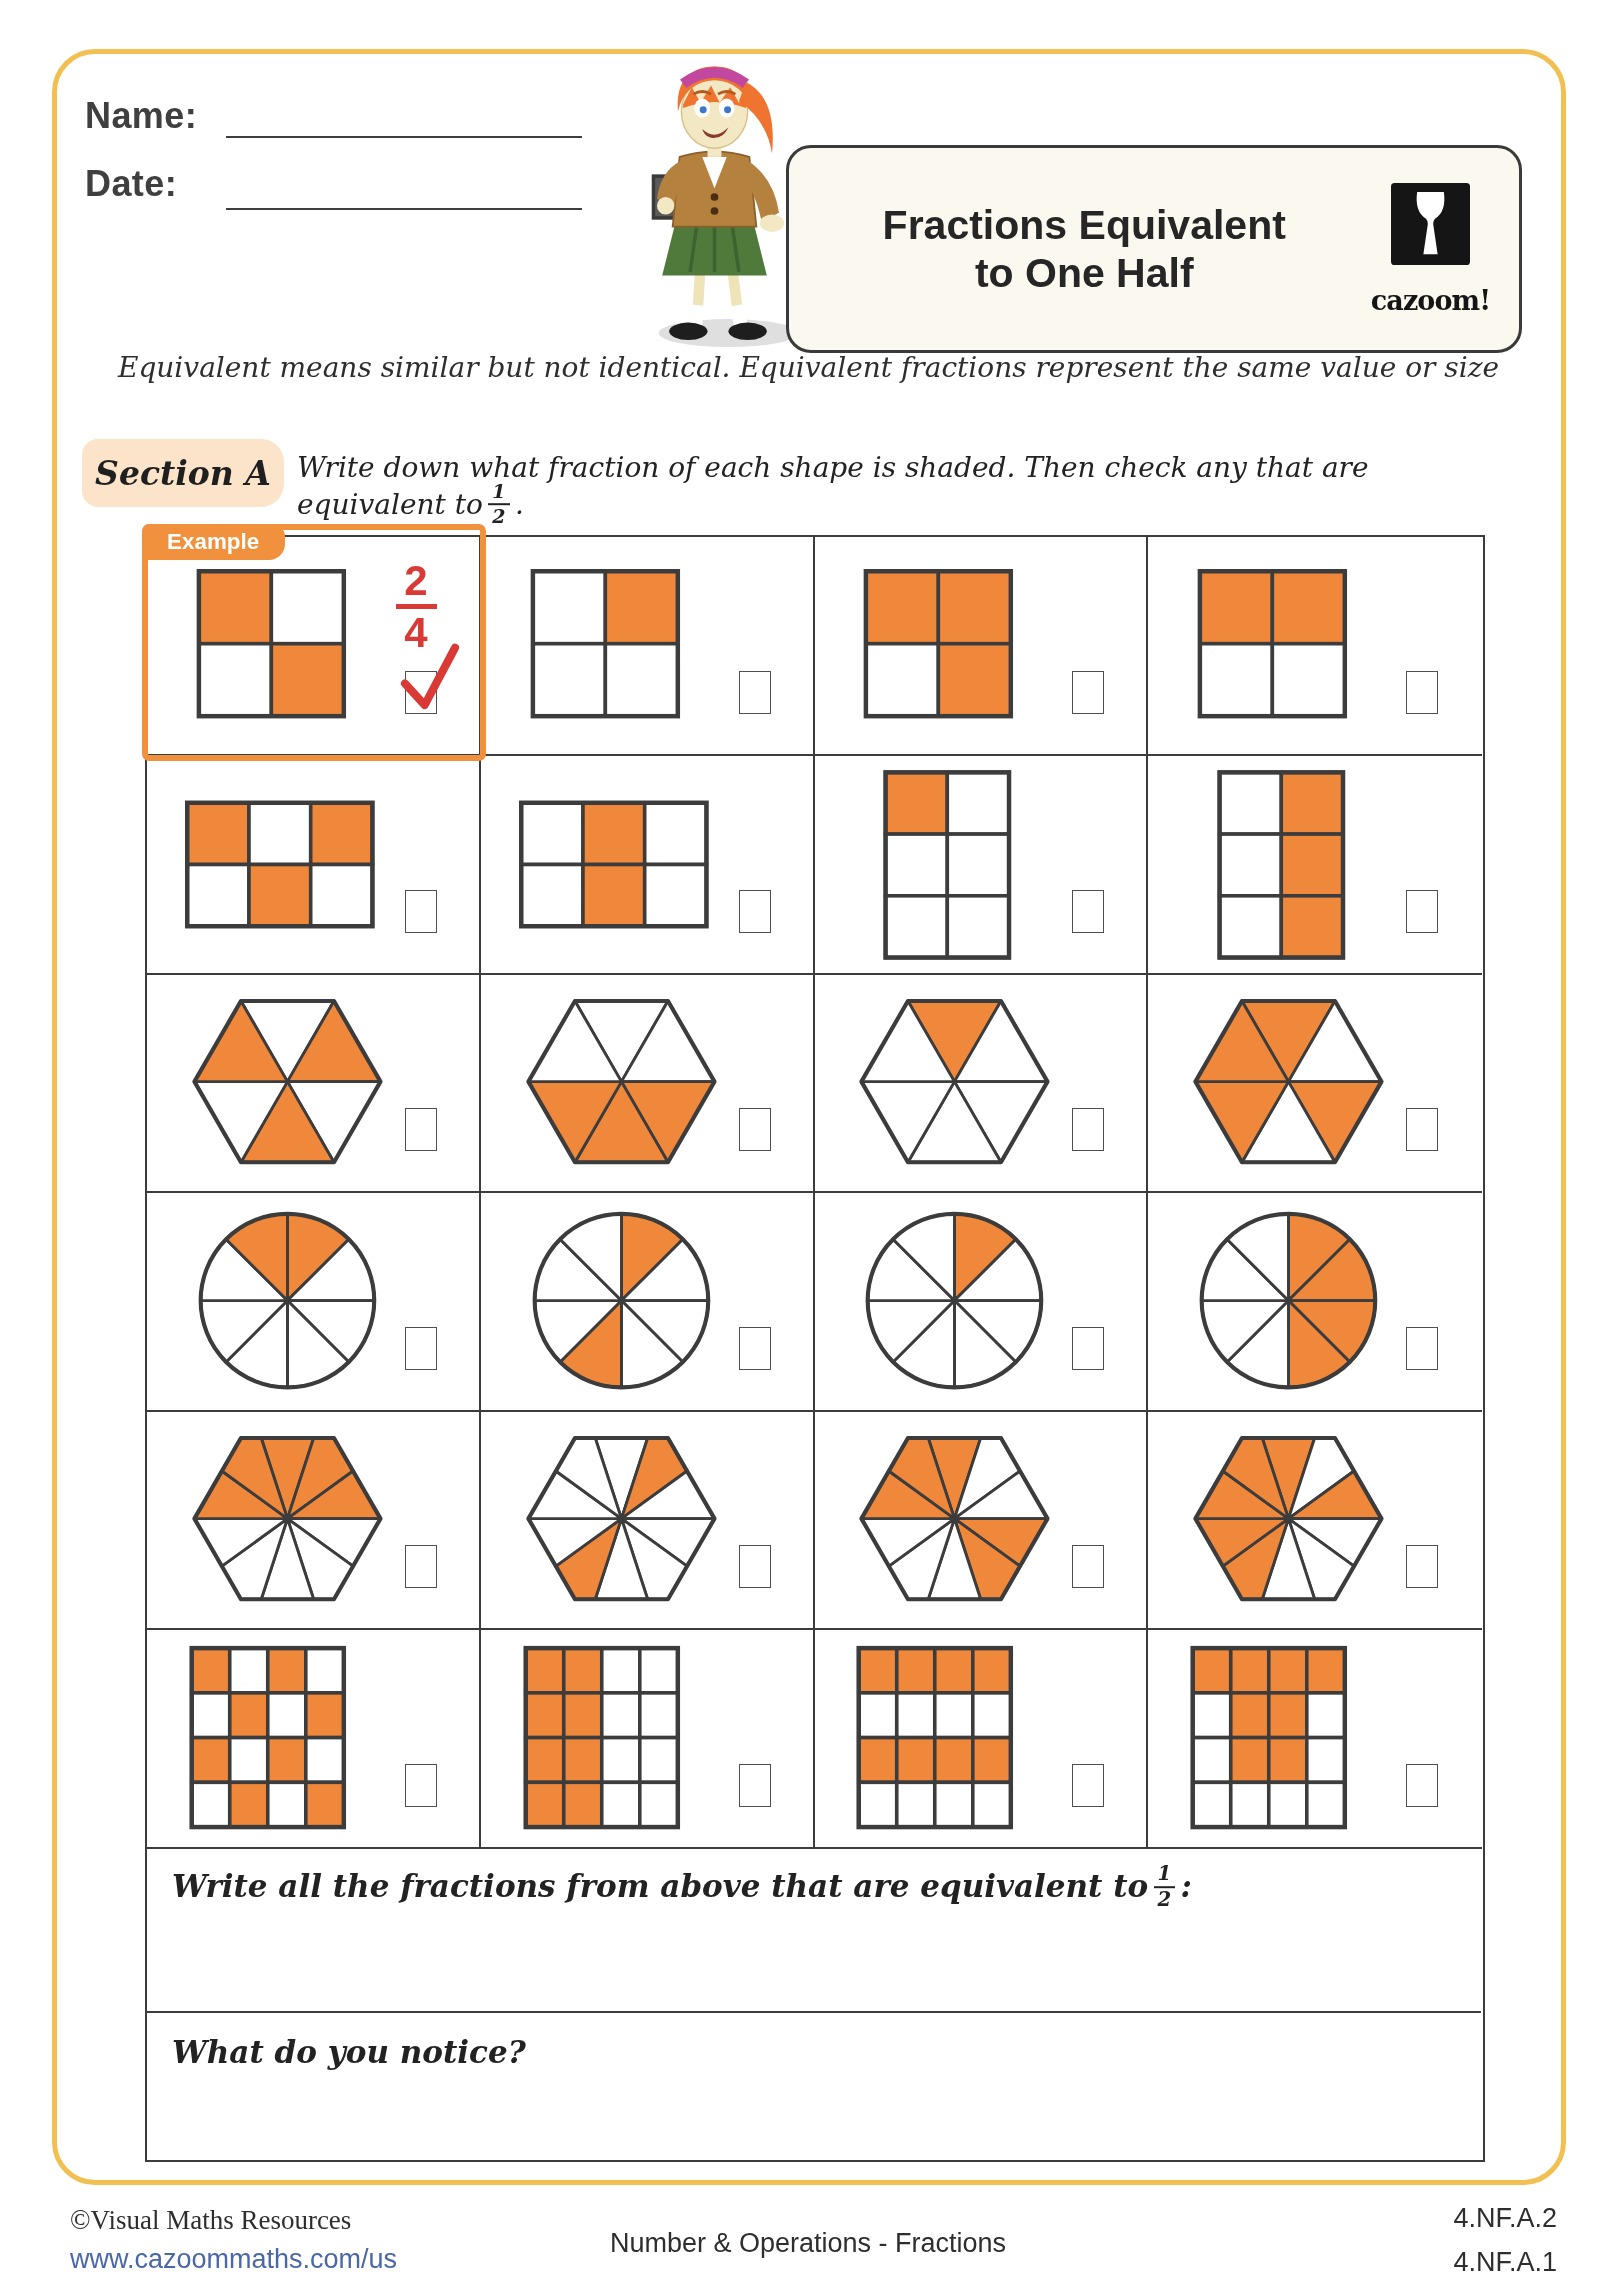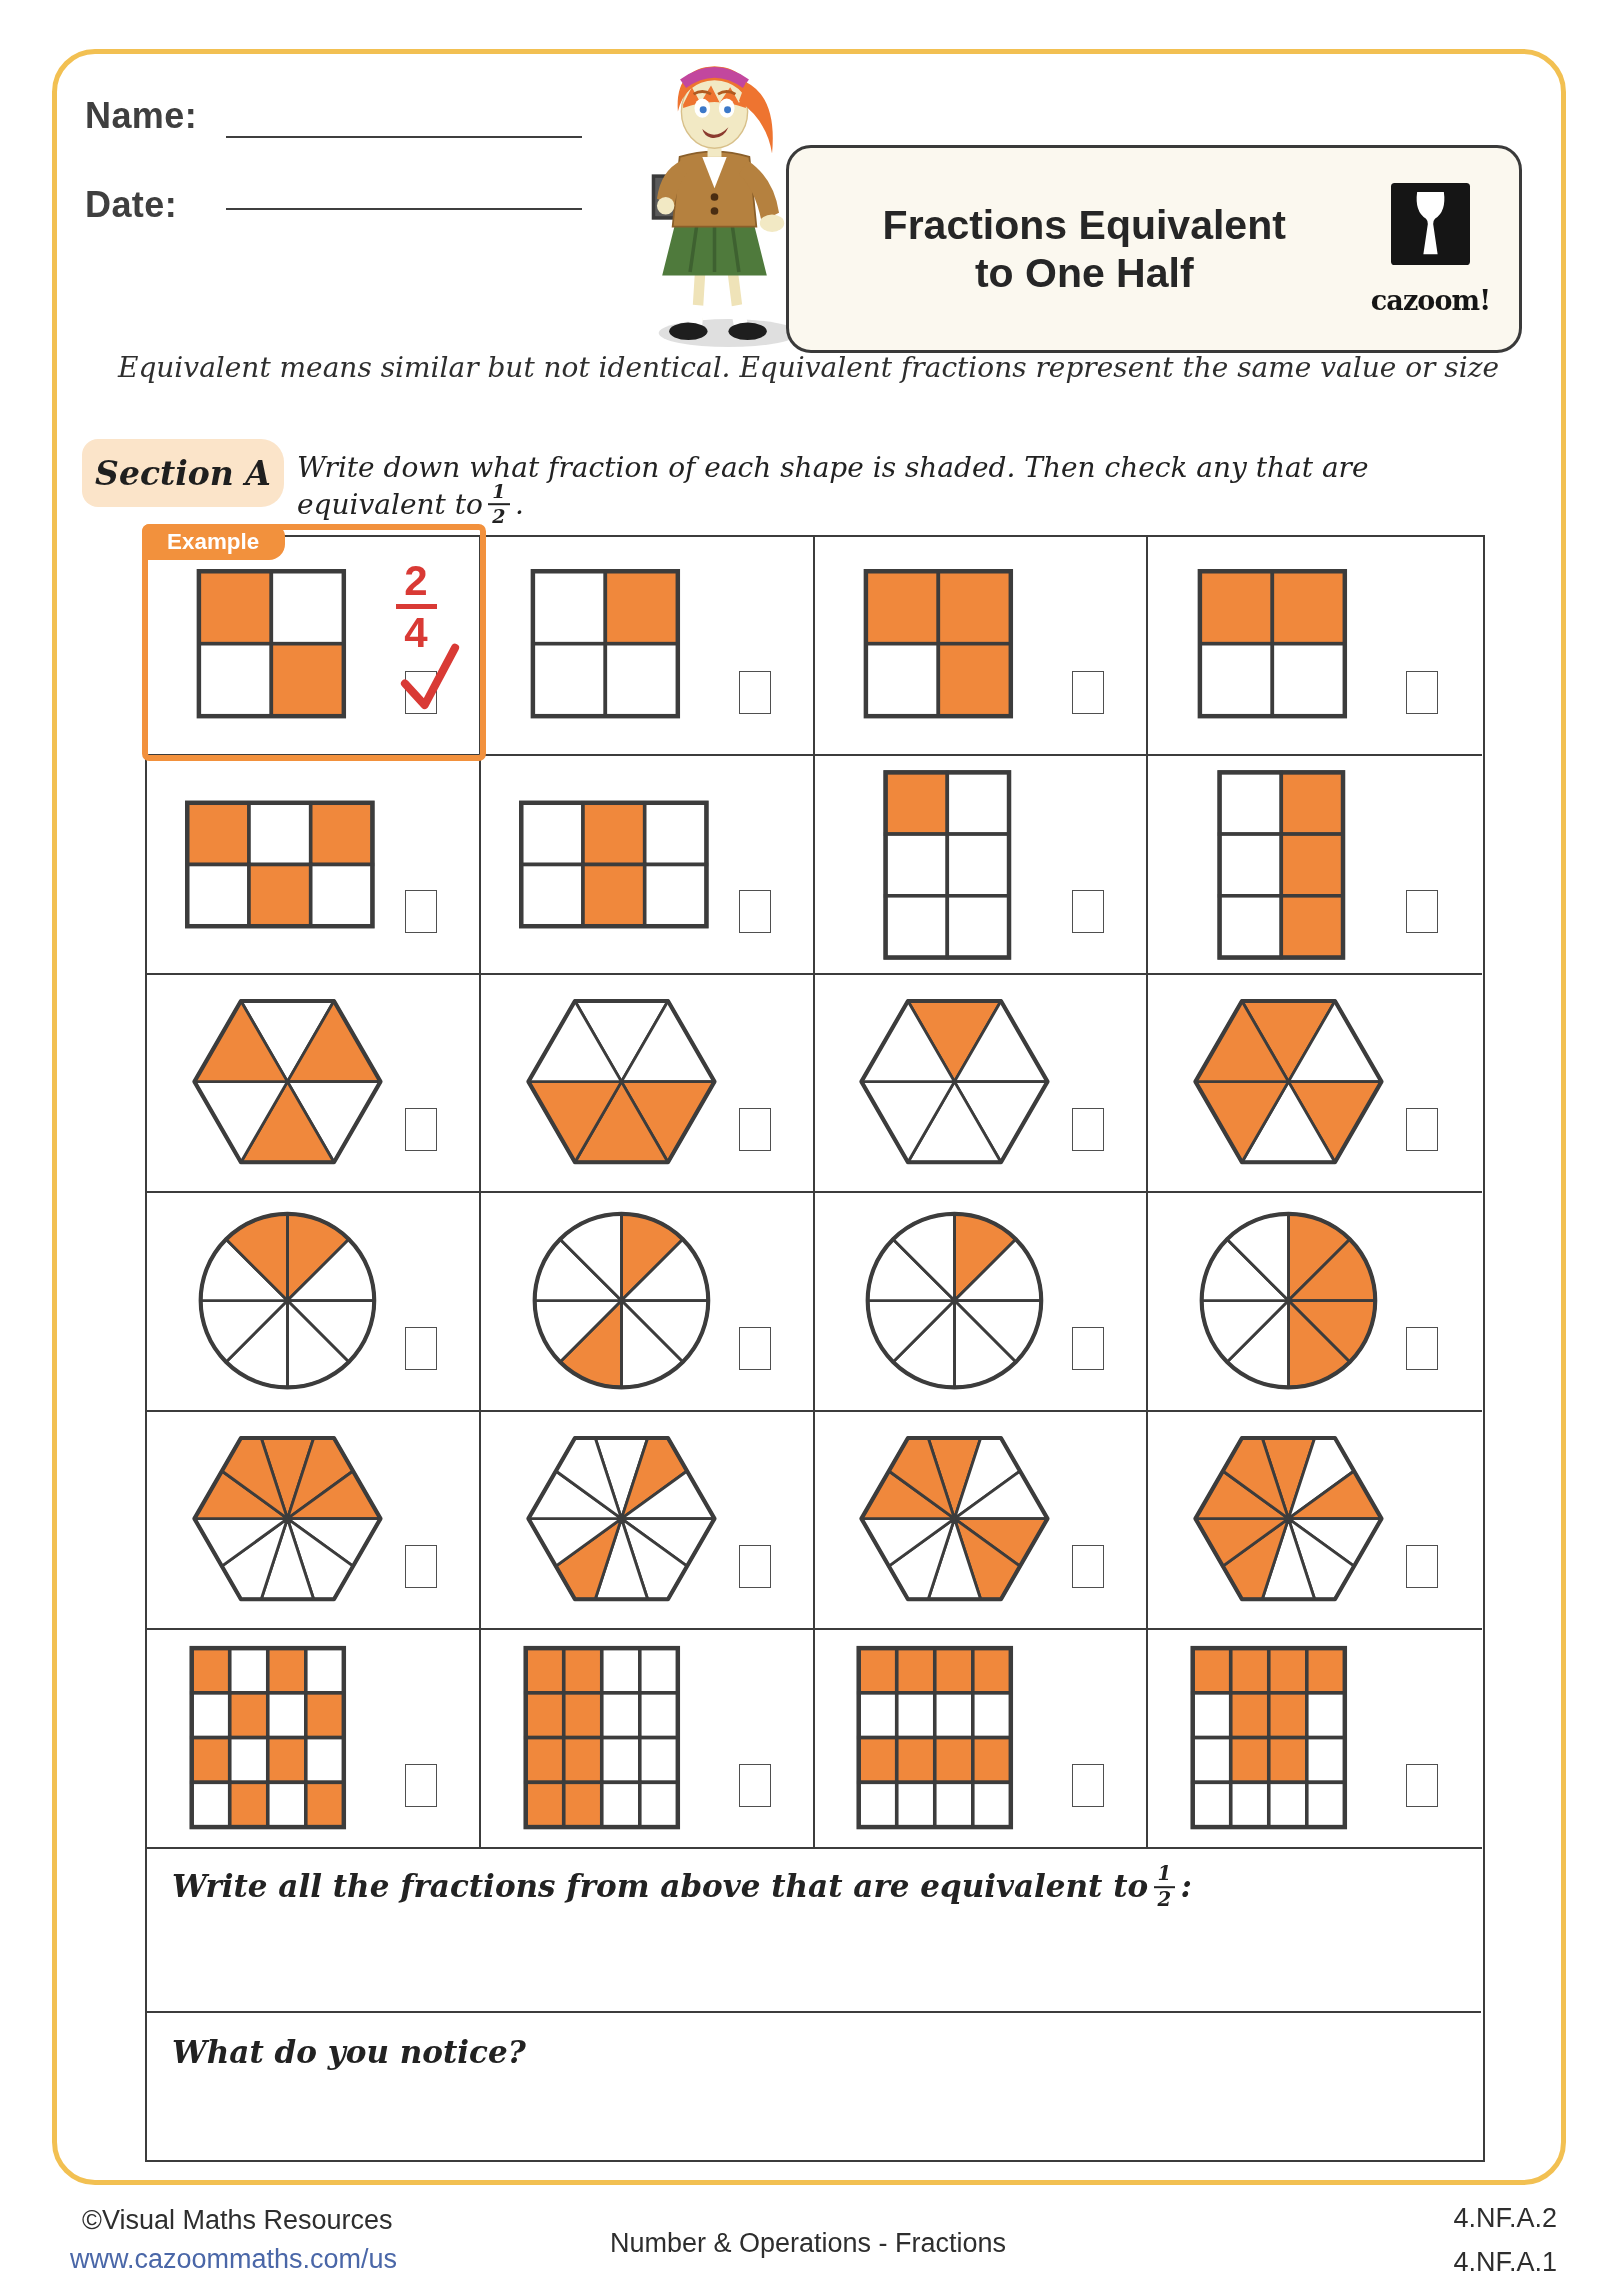--- a/index.html
+++ b/index.html
@@ -59,21 +59,21 @@
   #footer-link{color:var(--blue);}
   #footer-standards{text-align:right;}
 </style>
 </head>
 <body>
 
 <div class="abs" id="page-border"></div>
 
 <div class="abs field-label" style="left:85px;top:95px;">Name:</div>
 <div class="abs write-line" style="left:226px;top:136px;width:356px;"></div>
-<div class="abs field-label" style="left:85px;top:184px;">Date:</div>
+<div class="abs field-label" style="left:85px;top:163px;">Date:</div>
 <div class="abs write-line" style="left:226px;top:208px;width:356px;"></div>
 
 <svg class="abs" style="left:575px;top:59px;" width="279" height="290" viewBox="0 0 160 166">
   <ellipse cx="88" cy="157" rx="40" ry="8" fill="#c9c9c9" opacity="0.6"></ellipse>
   <path d="M72 118 L70 150" stroke="#EFE3B8" stroke-width="6"></path>
   <path d="M90 118 L94 150" stroke="#EFE3B8" stroke-width="6"></path>
   <path d="M70 141 L69 152" stroke="#ffffff" stroke-width="8"></path>
   <path d="M93 141 L95 152" stroke="#ffffff" stroke-width="8"></path>
   <ellipse cx="65" cy="156" rx="11" ry="5" fill="#1e1e1e"></ellipse>
   <ellipse cx="99" cy="156" rx="11" ry="5" fill="#1e1e1e"></ellipse>
@@ -499,20 +499,20 @@
     </div>
     <div class="answer-space"></div>
   </div>
 
   <div class="prompt-row" style="top:1479px;height:143px;">
     <div class="prompt-text">What do you notice?</div>
     <div class="answer-space"></div>
   </div>
 </div>
 
-<div class="abs footer-text" style="left:82px;top:2205px;">©Visual Maths Resources</div>
+<div class="abs footer-text" style="left:70px;top:2205px;font-family:Liberation Serif, serif;">©Visual Maths Resources</div>
 <div class="abs footer-text" style="left:70px;top:2244px;"><span id="footer-link">www.cazoommaths.com/us</span></div>
 <div class="abs footer-text" style="left:450px;top:2228px;width:716px;text-align:center;">Number &amp; Operations - Fractions</div>
 <div class="abs footer-text" id="footer-standards" style="left:1288px;top:2203px;width:269px;">
   <div>4.NF.A.2</div>
   <div style="margin-top:12.5px;">4.NF.A.1</div>
 </div>
 
 
 </body></html>

